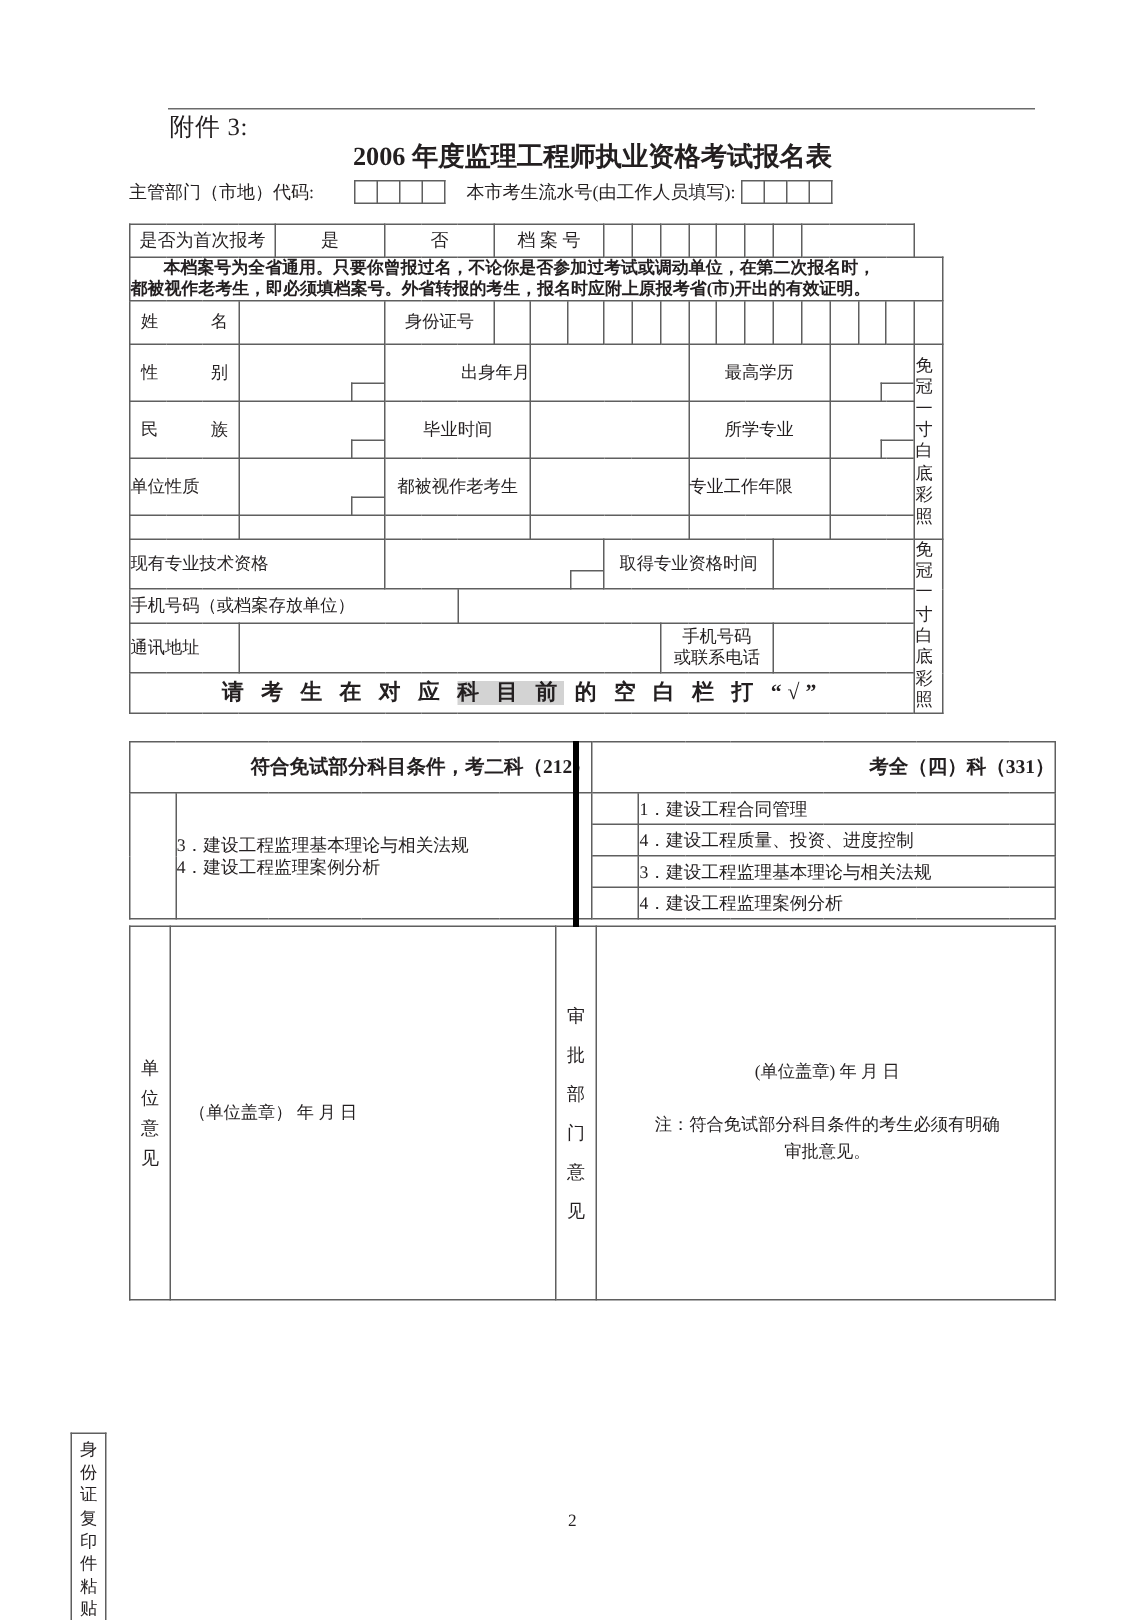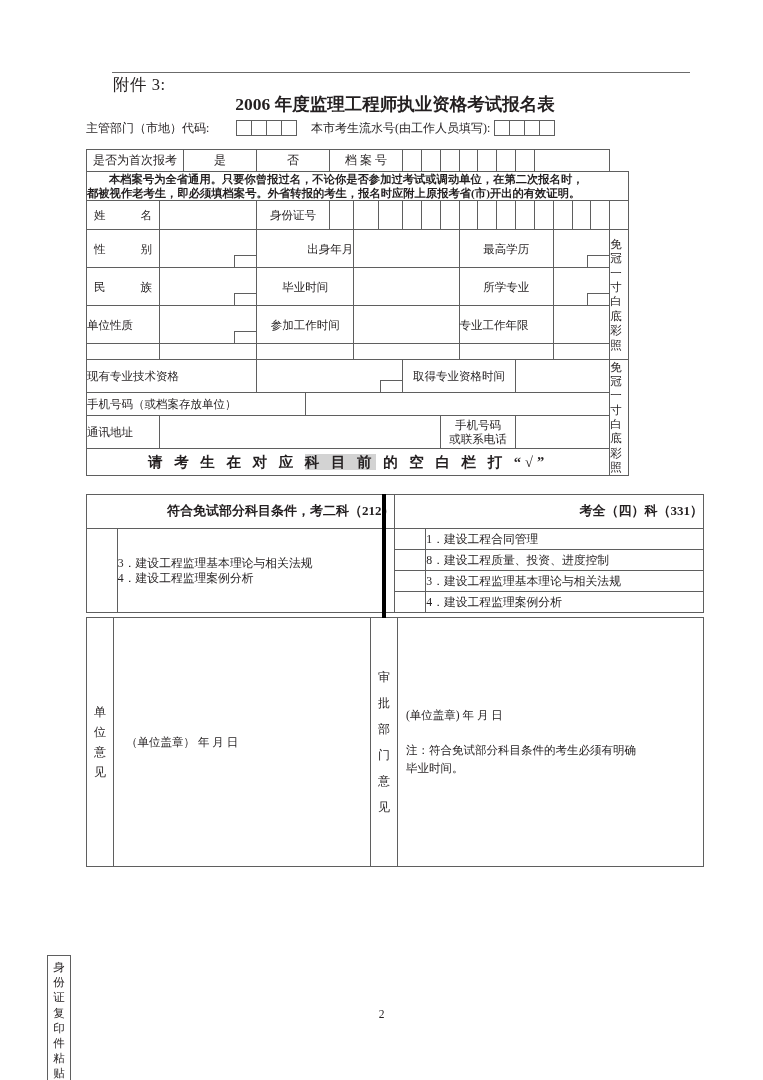--- a/index.html
+++ b/index.html
@@ -175,20 +175,21 @@
   .seal-line {
     font-size: 11.5px;
     padding-left: 12px;
     white-space: nowrap;
   }
   .note-block {
     font-size: 11.5px;
     padding: 0 6px 0 8px;
     line-height: 1.6;
     white-space: nowrap;
+    text-align: center;
   }
 
   
   .idpaste {
     position: absolute;
     left: 47px;
     top: 955px;
     width: 24px;
     height: 125px;
     border: 1px solid #5f5f5f;
@@ -321,21 +322,21 @@
       <td colspan="3" class="subbox-host">
         &nbsp;<span class="subbox"></span>
       </td>
     </tr>
 
     <tr style="height:38px;">
       <td colspan="3" class="lbl-sp">单位性质</td>
       <td colspan="4" class="subbox-host">
         &nbsp;<span class="subbox"></span>
       </td>
-      <td colspan="4" class="ctr">参加工作时间</td>
+      <td colspan="4" class="ctr">都被视作老考生</td>
       <td colspan="5">&nbsp;</td>
       <td colspan="5" class="lbl">专业工作年限</td>
       <td colspan="3">&nbsp;</td>
     </tr>
 
     <tr style="height:9px;">
       <td colspan="3">&nbsp;</td>
       <td colspan="4">&nbsp;</td>
       <td colspan="4">&nbsp;</td>
       <td colspan="5">&nbsp;</td>
@@ -390,21 +391,21 @@
       <td rowspan="4" class="chk">&nbsp;</td>
       <td rowspan="4" colspan="9" class="subj-item">
         <div>3．建设工程监理基本理论与相关法规</div>
         <div>4．建设工程监理案例分析</div>
       </td>
       <td class="chk">&nbsp;</td>
       <td colspan="9" class="subj-item">1．建设工程合同管理</td>
     </tr>
     <tr style="height:21px;">
       <td class="chk">&nbsp;</td>
-      <td colspan="9" class="subj-item">8．建设工程质量、投资、进度控制</td>
+      <td colspan="9" class="subj-item">4．建设工程质量、投资、进度控制</td>
     </tr>
     <tr style="height:21px;">
       <td class="chk">&nbsp;</td>
       <td colspan="9" class="subj-item">3．建设工程监理基本理论与相关法规</td>
     </tr>
     <tr style="height:21px;">
       <td class="chk">&nbsp;</td>
       <td colspan="9" class="subj-item">4．建设工程监理案例分析</td>
     </tr>
   </tbody>
@@ -426,21 +427,21 @@
         <span>审</span>
         <span>批</span>
         <span>部</span>
         <span>门</span>
         <span>意</span>
         <span>见</span>
       </td>
       <td>
         <div class="note-block">(单位盖章)          年      月      日</div>
         <div class="note-block" style="margin-top:16px;">注：符合免试部分科目条件的考生必须有明确</div>
-        <div class="note-block cont">毕业时间。</div>
+        <div class="note-block cont">审批意见。</div>
       </td>
     </tr>
   </tbody>
     </table>
 
   <div class="thickdiv" style="left:382px; top:494px; height:124px;"></div>
 
   <div class="idpaste">
     <span>身</span>
     <span>份</span>

